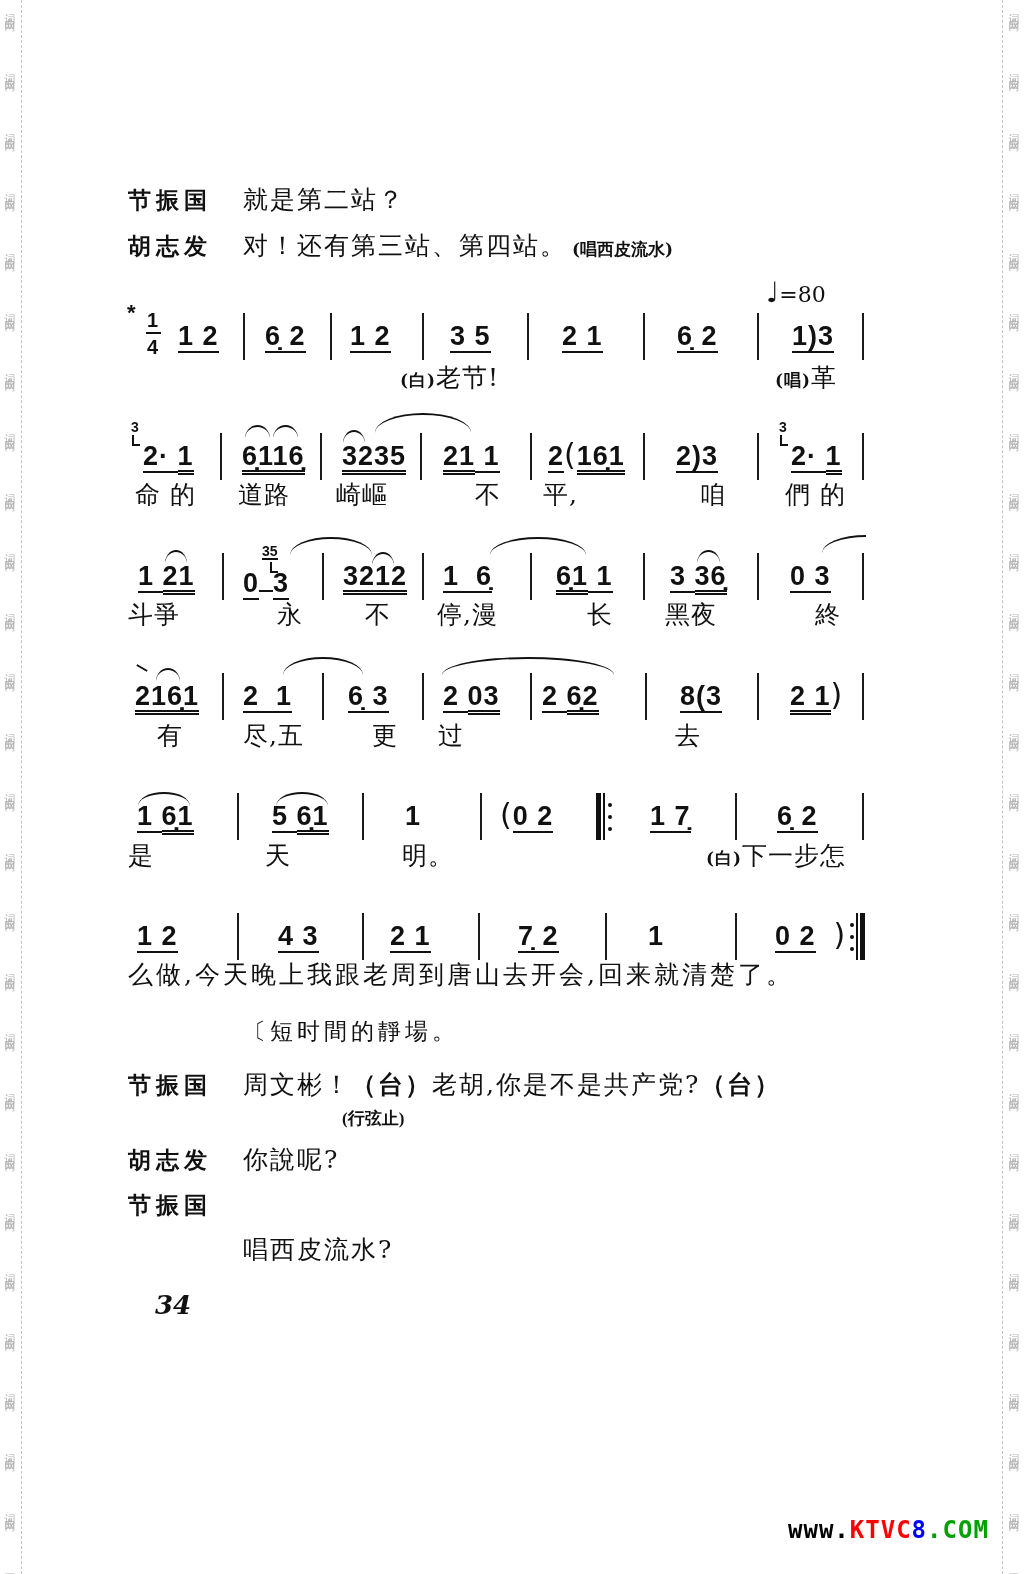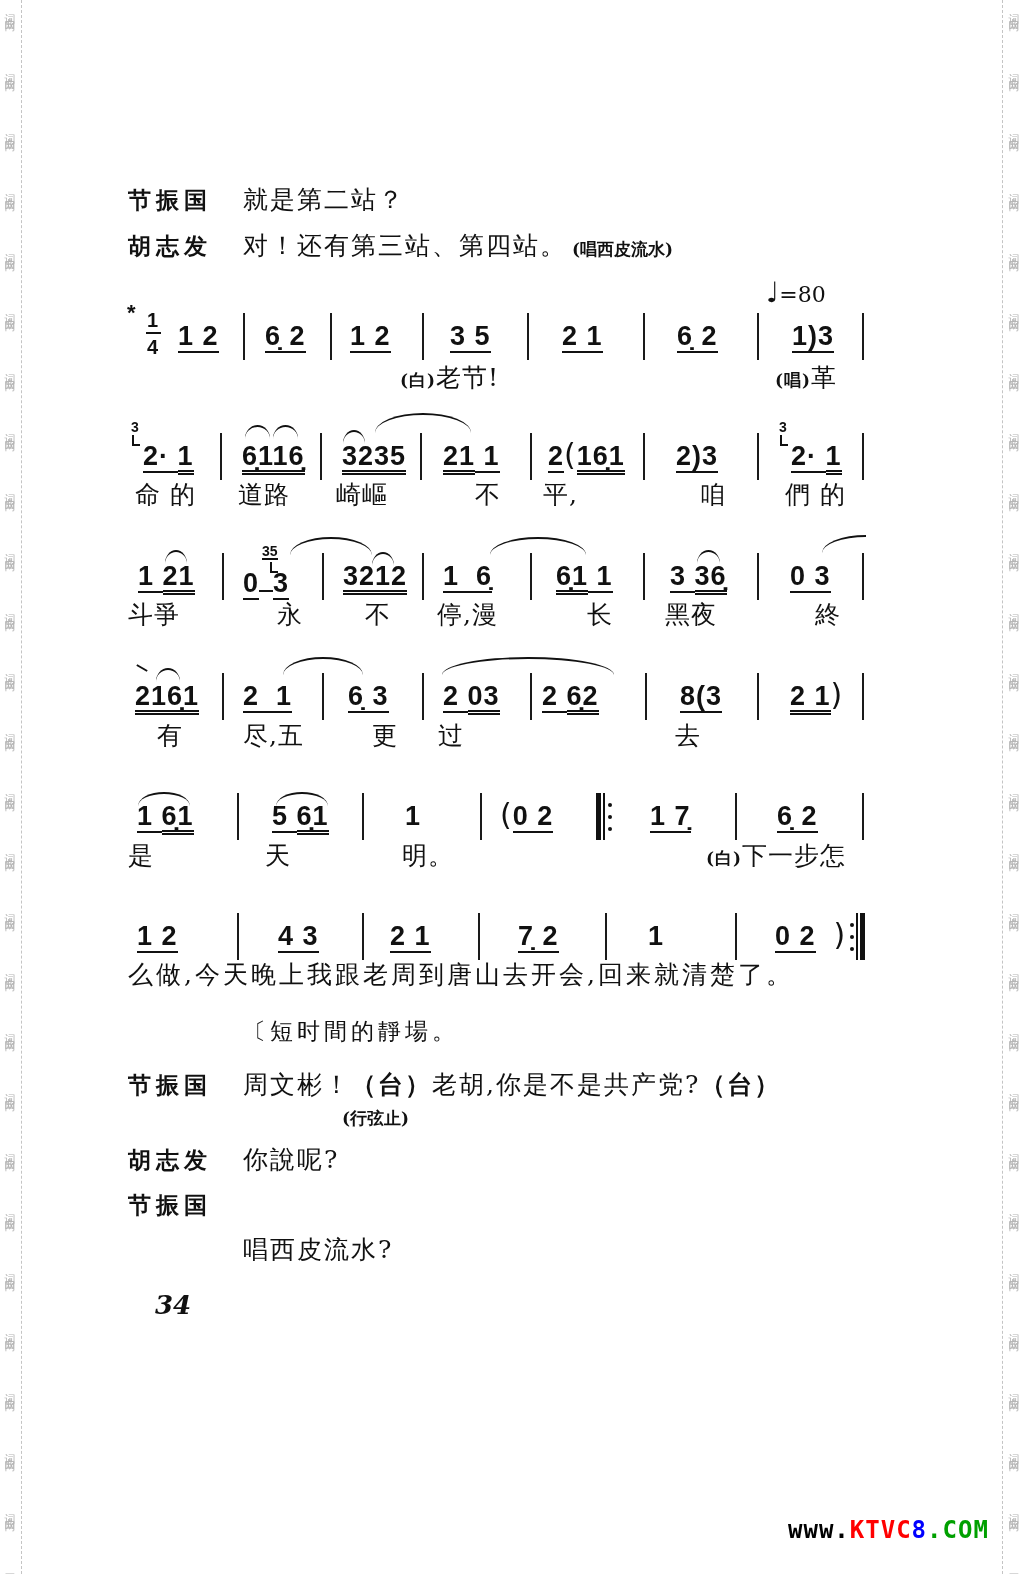--- a/index.html
+++ b/index.html
@@ -285,21 +285,21 @@
 
   <div class="ly" style="left:128px;top:62px;letter-spacing:3px;">么做,今天晚上我跟老周到唐山去开会,回来就清楚了。</div>
 </div>
 
 <div class="abs" style="left:243px;top:1016px;font-family:'DejaVu Serif',serif;font-size:23px;letter-spacing:4px;white-space:nowrap;">〔短时間的靜場。</div>
 
 <div class="line" style="top:1071px;">
   <span class="spk">节振国</span>
   <span class="dlg"><span>周文彬！</span><span class="bold">（台）</span><span>老胡,你是不是共产党?</span><span class="bold">（台）</span></span>
 </div>
-<span class="sub" style="left:342px;top:1107px;">(行弦止)</span>
+<span class="sub" style="left:342px;top:1107px;font-family:Liberation Serif, serif;">(行弦止)</span>
 
 <div class="line" style="top:1146px;">
   <span class="spk">胡志发</span>
   <span class="dlg">你說呢?</span>
 </div>
 
 <div class="line" style="top:1191px;">
   <span class="spk">节振国</span>
 </div>
 <div class="line" style="top:1236px;">

